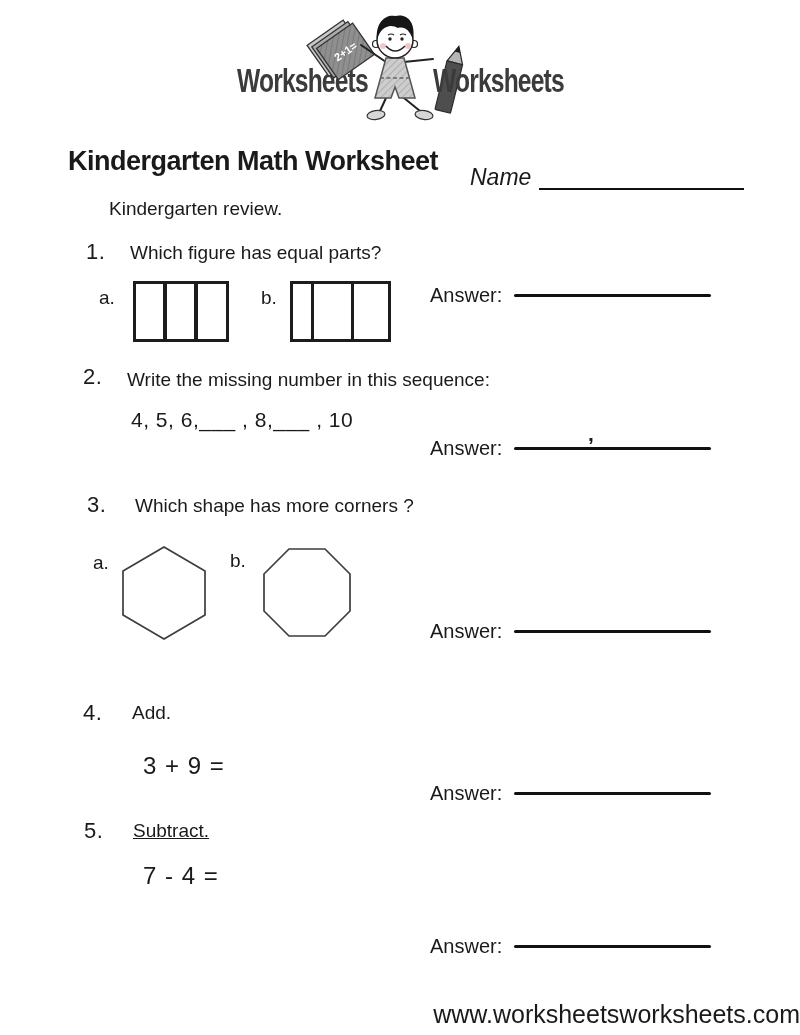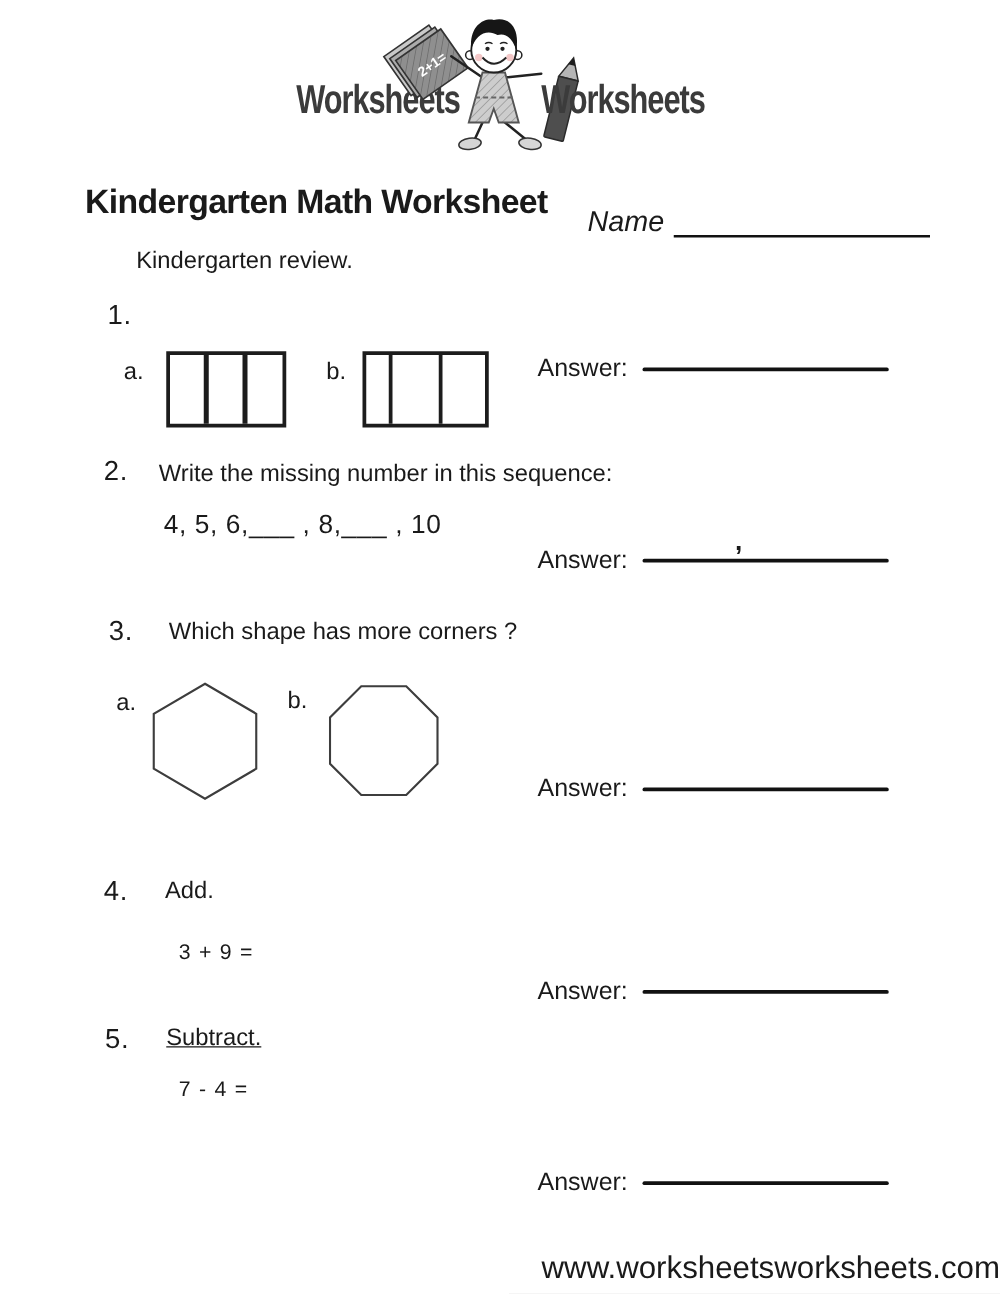--- a/index.html
+++ b/index.html
@@ -81,21 +81,21 @@
   }
   .answer-comma {
     position: absolute;
     left: 158px;
     top: -16px;
     font-size: 21px;
     font-weight: 700;
   }
 
   .sequence { font-size: 21px; letter-spacing: 0.5px; white-space: nowrap; }
-  .expression { font-size: 17px; letter-spacing: 1px; white-space: nowrap; }
+  .expression { font-size: 24px; letter-spacing: 1px; white-space: nowrap; }
 
   .shape-svg polygon { fill: none; stroke: #3d3d3d; stroke-width: 1.7; }
 
   
   .footer {
     width: 100%;
     text-align: right;
     font-size: 25px;
   }
 </style>
@@ -164,20 +164,21 @@
   <div class="abs title" style="left:68px; top:146px;">Kindergarten Math Worksheet</div>
 
   <div class="abs name-row" style="left:470px; top:164px;font-style:italic;">
     <span class="name-label">Name</span>
     <span class="name-line"></span>
   </div>
 
   <div class="abs subtitle" style="left:68px; top:198px;">Kindergarten review.</div>
 
   <div class="abs q-num" style="left:86px; top:239px;">1.</div>
+  <div class="abs q-text" style="left:130px; top:242px;">Which figure has equal parts?</div>
 
   <div class="abs opt-label" style="left:99px; top:287px;">a.</div>
   <div class="abs fig-rect" style="left:133px; top:281px; width:90px; height:55px;">
     <div class="fig-divider" style="left:27px; width:4px;"></div>
     <div class="fig-divider" style="left:58px; width:4px;"></div>
   </div>
 
   <div class="abs opt-label" style="left:261px; top:287px;">b.</div>
   <div class="abs fig-rect" style="left:290px; top:281px; width:95px; height:55px;">
     <div class="fig-divider" style="left:18px; width:3px;"></div>

